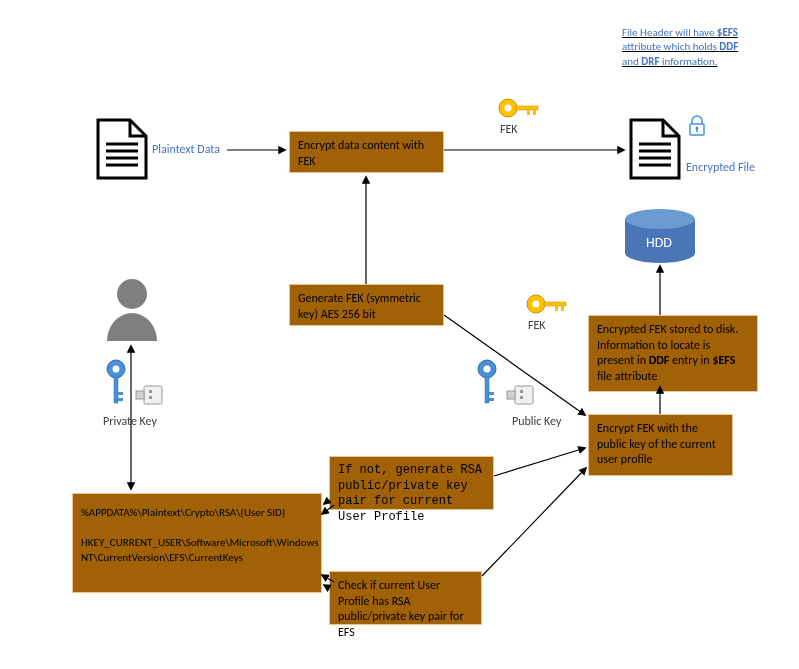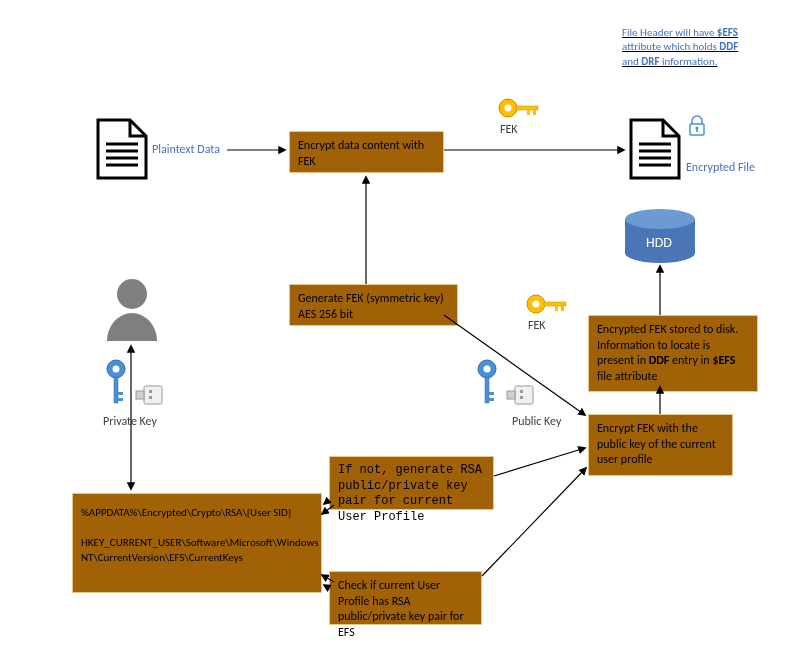--- a/index.html
+++ b/index.html
@@ -122,21 +122,21 @@
 
 <div class="hdd" style="left:623px; top:207px;">
   <svg width="74" height="58" viewBox="0 0 74 58">
     <ellipse cx="37" cy="46" rx="35" ry="10" fill="#4a76b8"></ellipse>
     <rect x="2" y="12" width="70" height="34" fill="#4a76b8"></rect>
     <ellipse cx="37" cy="12" rx="35" ry="10" fill="#6b9bd2"></ellipse>
   </svg>
 </div>
 <div class="hdd-label" style="left:646px; top:234px;">HDD</div>
 
-<div class="box" style="left:289px; top:284px; width:169px; height:42px;">Generate FEK (symmetric key) AES 256 bit</div>
+<div class="box" style="left:289px; top:284px; width:155px; height:42px;">Generate FEK (symmetric key) AES 256 bit</div>
 
 <div class="key-icon" style="left:525px; top:292px;">
   <svg width="44" height="24" viewBox="0 0 44 24">
     <circle cx="11" cy="12" r="9" fill="#ffc000" stroke="#bf9000" stroke-width="1"></circle>
     <circle cx="11" cy="12" r="3.5" fill="#fff"></circle>
     <rect x="19" y="10" width="22" height="4" fill="#ffc000" stroke="#bf9000" stroke-width="0.5"></rect>
     <rect x="30" y="14" width="3" height="5" fill="#ffc000"></rect>
     <rect x="36" y="14" width="3" height="5" fill="#ffc000"></rect>
   </svg>
 </div>
@@ -191,21 +191,21 @@
     <rect x="15" y="12" width="3" height="3" fill="#999"></rect>
   </svg>
 </div>
 <div class="label" style="left:474px; top:414px;padding-left:38px;">Public Key</div>
 
 <div class="box" style="left:588px; top:414px; width:145px; height:62px;">Encrypt FEK with the public key of the current user profile</div>
 
 <div class="box" style="left:329px; top:456px; width:165px; height:54px;font-family:Liberation Mono, monospace;">If not, generate RSA public/private key pair for current User Profile</div>
 
 <div class="box" style="left:72px; top:493px; width:250px; height:100px; font-size:11px; padding:12px 8px;">
-  <div style="margin-bottom:16px;">%APPDATA%\Encrypted\Crypto\RSA\{User SID}</div>
+  <div style="margin-bottom:16px;">%APPDATA%\Plaintext\Crypto\RSA\{User SID}</div>
   <div>HKEY_CURRENT_USER\Software\Microsoft\Windows NT\CurrentVersion\EFS\CurrentKeys</div>
 </div>
 
 <div class="box" style="left:329px; top:571px; width:153px; height:54px;">Check if current User Profile has RSA public/private key pair for EFS</div>
 
 <svg class="canvas">
   <defs>
     <marker id="arrow" viewBox="0 0 10 10" refX="8" refY="5" markerWidth="7" markerHeight="7" orient="auto-start-reverse">
       <path d="M 0 0 L 10 5 L 0 10 z" fill="#000"></path>
     </marker>

